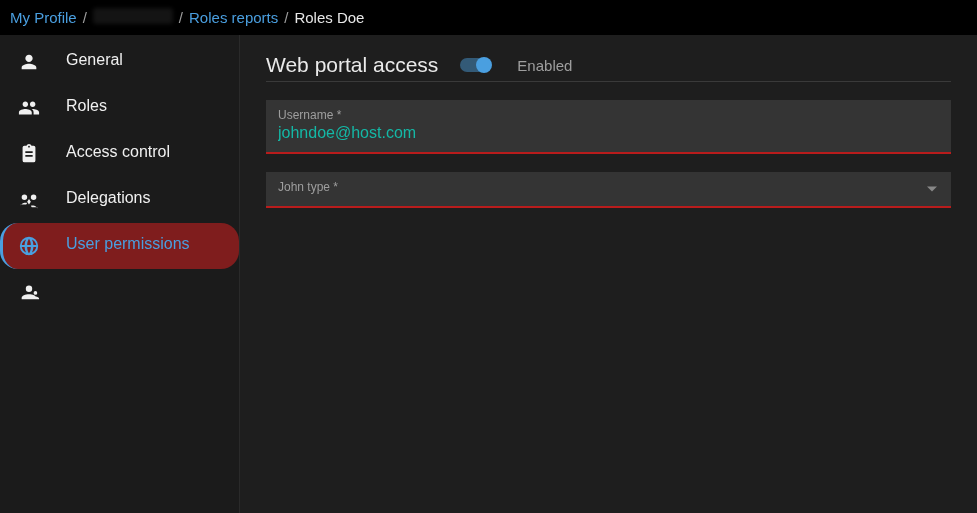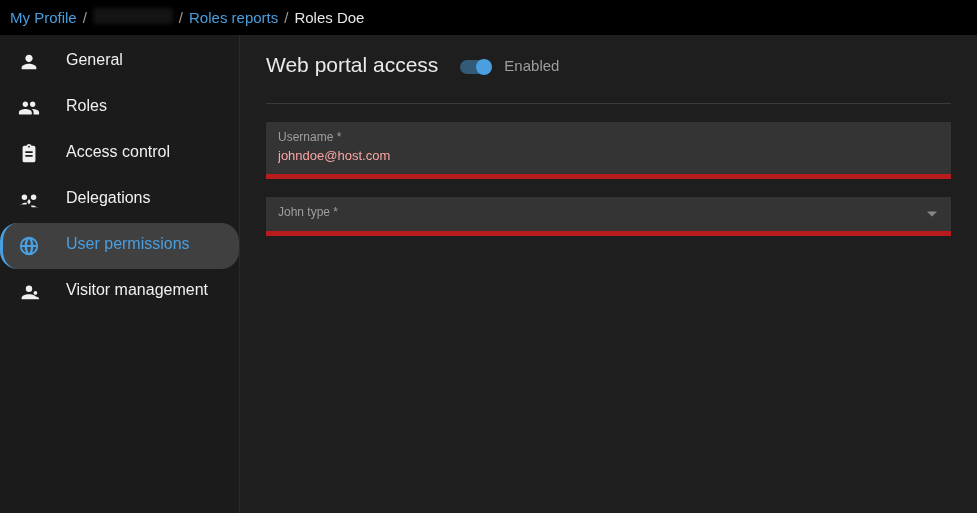--- a/index.html
+++ b/index.html
@@ -45,76 +45,76 @@
   .side-item {
     display: flex;
     align-items: flex-start;
     gap: 26px;
     padding: 12px 18px;
     font-size: 16px;
     color: #f0f0f0;
     cursor: pointer;
   }
   .side-item.active {
-    background: #404040;
+    background: #7f1d1d;
     color: #4a9fe0;
     border-left: 3px solid #4a9fe0;
     padding-left: 15px;
     border-radius: 18px;
   }
   .side-item .ic { width: 22px; height: 22px; flex: 0 0 22px; display:flex; align-items:center; justify-content:center; }
   .side-item .ic svg { width: 22px; height: 22px; fill: currentColor; }
 
   .main {
     flex: 1;
     padding: 18px 26px;
     background: #1e1e1e;
     overflow: auto;
   }
   .section-head {
     display: flex;
     align-items: center;
     gap: 22px;
     border-bottom: 1px solid #3a3a3a;
-    padding-bottom: 26px;
+    padding-bottom: 4px;
     margin-bottom: 18px;
   }
   .section-head h2 { font-size: 21px; font-weight: 400; color: #eaeaea; }
-  .toggle-wrap { display: flex; align-items: flex-end; gap: 14px; }
+  .toggle-wrap { display: flex; align-items: center; gap: 27px; }
   .toggle {
     width: 30px; height: 14px;
     background: #335a77;
     border-radius: 10px;
     position: relative;
     cursor: pointer;
   }
   .toggle .knob {
     width: 16px; height: 16px;
     background: #4a9fe0;
     border-radius: 50%;
     position: absolute;
     top: -1px; right: -2px;
   }
   .toggle-label { color: #9e9e9e; font-size: 15px; }
 
   .field {
     background: #343434;
-    border-bottom: 5px solid #b91c1c;
+    border-bottom: 2px solid #b91c1c;
     padding: 8px 12px 10px 12px;
     margin-bottom: 18px;
     position: relative;
   }
   .field .flabel {
     font-size: 12px;
     color: #9e9e9e;
     margin-bottom: 2px;
   }
   .field .fval {
-    font-size: 13px;
-    color: #fca5a5;
+    font-size: 16px;
+    color: #14b8a6;
     background: none;
     border: none;
     outline: none;
     width: 100%;
   }
   .field.select .chev {
     position: absolute;
     right: 14px;
     top: 50%;
     transform: translateY(-50%);
@@ -186,21 +186,20 @@
       </span>
       <span>User permissions</span>
     </div>
 
     <div class="side-item">
       <span class="ic">
         <svg viewBox="0 0 24 24">
             <path d="M12 5a3.5 3.5 0 1 1 0 7 3.5 3.5 0 0 1 0-7zm7 6a2 2 0 1 1 0 4 2 2 0 0 1 0-4zM4 20v-1.5C4 16 8 14.5 12 14.5s8 1.5 8 4V20H4zm15.5-3.2c1.4.3 3.5 1 3.5 2.2V20h-3v-1.5c0-.7-.2-1.3-.5-1.7z"></path>
           </svg>
       </span>
-      <span>Visitor management</span>
     </div>
 
   </div>
 
   <div class="main">
     <div class="section-head">
       <h2>Web portal access</h2>
       <div class="toggle-wrap">
         <div class="toggle">
           <div class="knob"></div>

